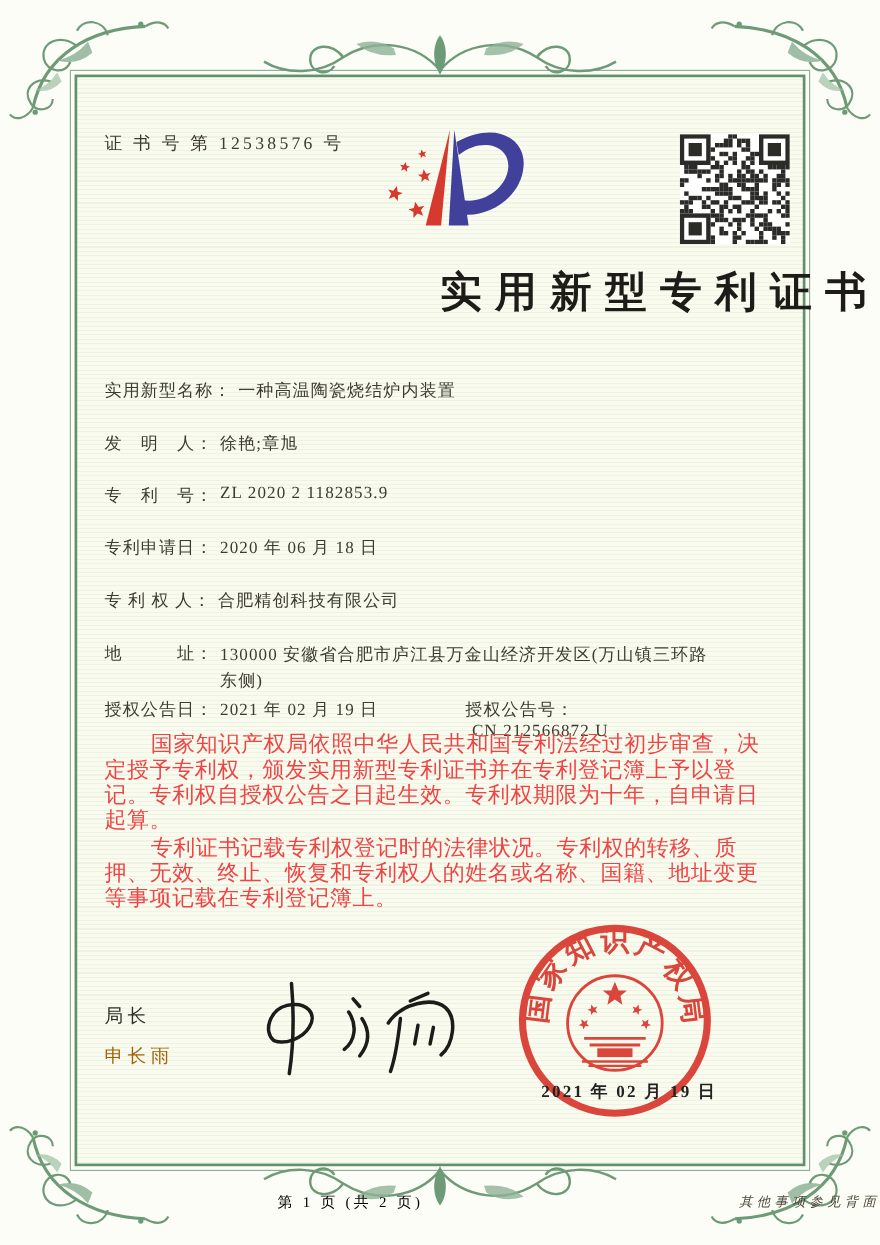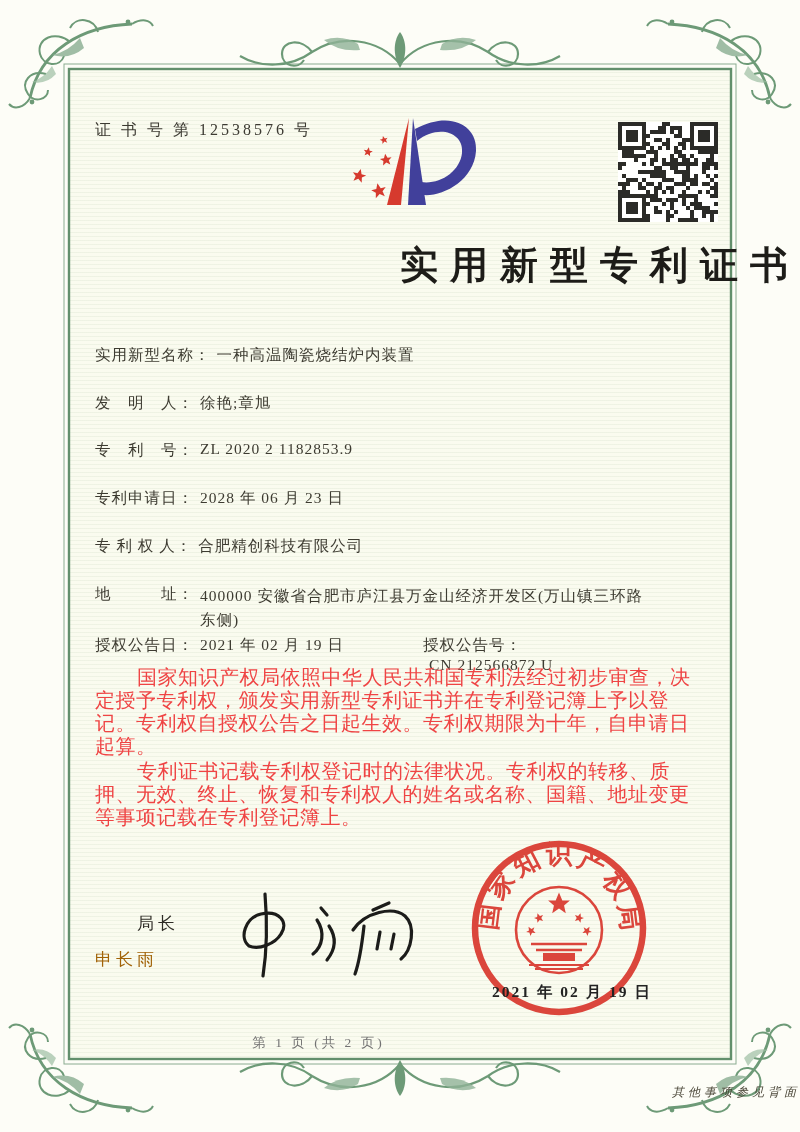--- a/index.html
+++ b/index.html
@@ -20,27 +20,27 @@
   .title{left:0;top:240px;width:800px;text-align:right;font-size:38px;font-weight:bold;
          letter-spacing:12px;color:#1d1c18;}
   .fields{left:95px;top:345px;width:616px;font-size:15.5px;color:#3d3b31;}
   .frow{position:absolute;left:0;display:flex;align-items:flex-start;white-space:nowrap;}
   .flabel{flex:0 0 auto;letter-spacing:1px;}
   .fvalue{margin-left:6px;letter-spacing:1px;}
   .fvalue.wrap{white-space:normal;max-width:452px;line-height:24px;}
   .body-par{left:95px;top:666px;width:614px;font-size:20px;line-height:23px;
             color:#ef4444;}
   .body-par p{margin:0 0 2px 0;text-indent:2.1em;letter-spacing:0.5px;}
-  .sig-title{left:95px;top:912px;font-size:17px;letter-spacing:4px;color:#2e2c26;margin-left:42px;}
+  .sig-title{left:95px;top:912px;font-size:17px;letter-spacing:4px;color:#2e2c26;}
   .sig-name{left:95px;top:948px;font-size:17px;letter-spacing:4px;color:#a16207;}
   .sig-svg{left:225px;top:888px;}
   .seal-svg{left:469px;top:838px;opacity:.93;}
   .seal-date{left:492px;top:982px;font-size:15.5px;letter-spacing:2px;color:#222;font-weight:bold;}
-  .page-indicator{left:0;top:1034px;width:637px;text-align:center;font-size:13.5px;
-                  letter-spacing:3px;color:#737373;}
+  .page-indicator{left:0;top:1084px;width:637px;text-align:center;font-size:13.5px;
+                  letter-spacing:3px;color:#000000;}
   .back-note{left:0;top:1084px;width:800px;text-align:right;font-size:12px;
              font-style:italic;letter-spacing:4px;color:#4c483a;}
   .qr{left:618px;top:122px;}
 </style>
 </head>
 <body>
 
 <div class="page">
 
   <div class="texture"></div>
@@ -337,29 +337,29 @@
     <div class="frow" style="top:48px;">
       <span class="flabel">发　明　人：</span>
       <span class="fvalue">徐艳;章旭</span>
     </div>
     <div class="frow" style="top:95px;">
       <span class="flabel">专　利　号：</span>
       <span class="fvalue">ZL 2020 2 1182853.9</span>
     </div>
     <div class="frow" style="top:143px;">
       <span class="flabel">专利申请日：</span>
-      <span class="fvalue">2028 年 06 月 23 日</span>
+      <span class="fvalue">2020 年 06 月 18 日</span>
     </div>
     <div class="frow" style="top:191px;">
       <span class="flabel">专 利 权 人：</span>
       <span class="fvalue">合肥精创科技有限公司</span>
     </div>
     <div class="frow" style="top:239px;">
       <span class="flabel">地　　　址：</span>
-      <span class="fvalue wrap">400000 安徽省合肥市庐江县万金山经济开发区(万山镇三环路东侧)</span>
+      <span class="fvalue wrap">130000 安徽省合肥市庐江县万金山经济开发区(万山镇三环路东侧)</span>
     </div>
     <div class="frow" style="top:290px;font-family:Liberation Serif, serif;">
       <span class="flabel">授权公告日：</span>
       <span class="fvalue">2021 年 02 月 19 日</span>
     </div>
     <div class="frow" style="top:290px;left:328px;flex-direction:column;">
       <span class="flabel">授权公告号：</span>
       <span class="fvalue">CN 212566872 U</span>
     </div>
   </div>

